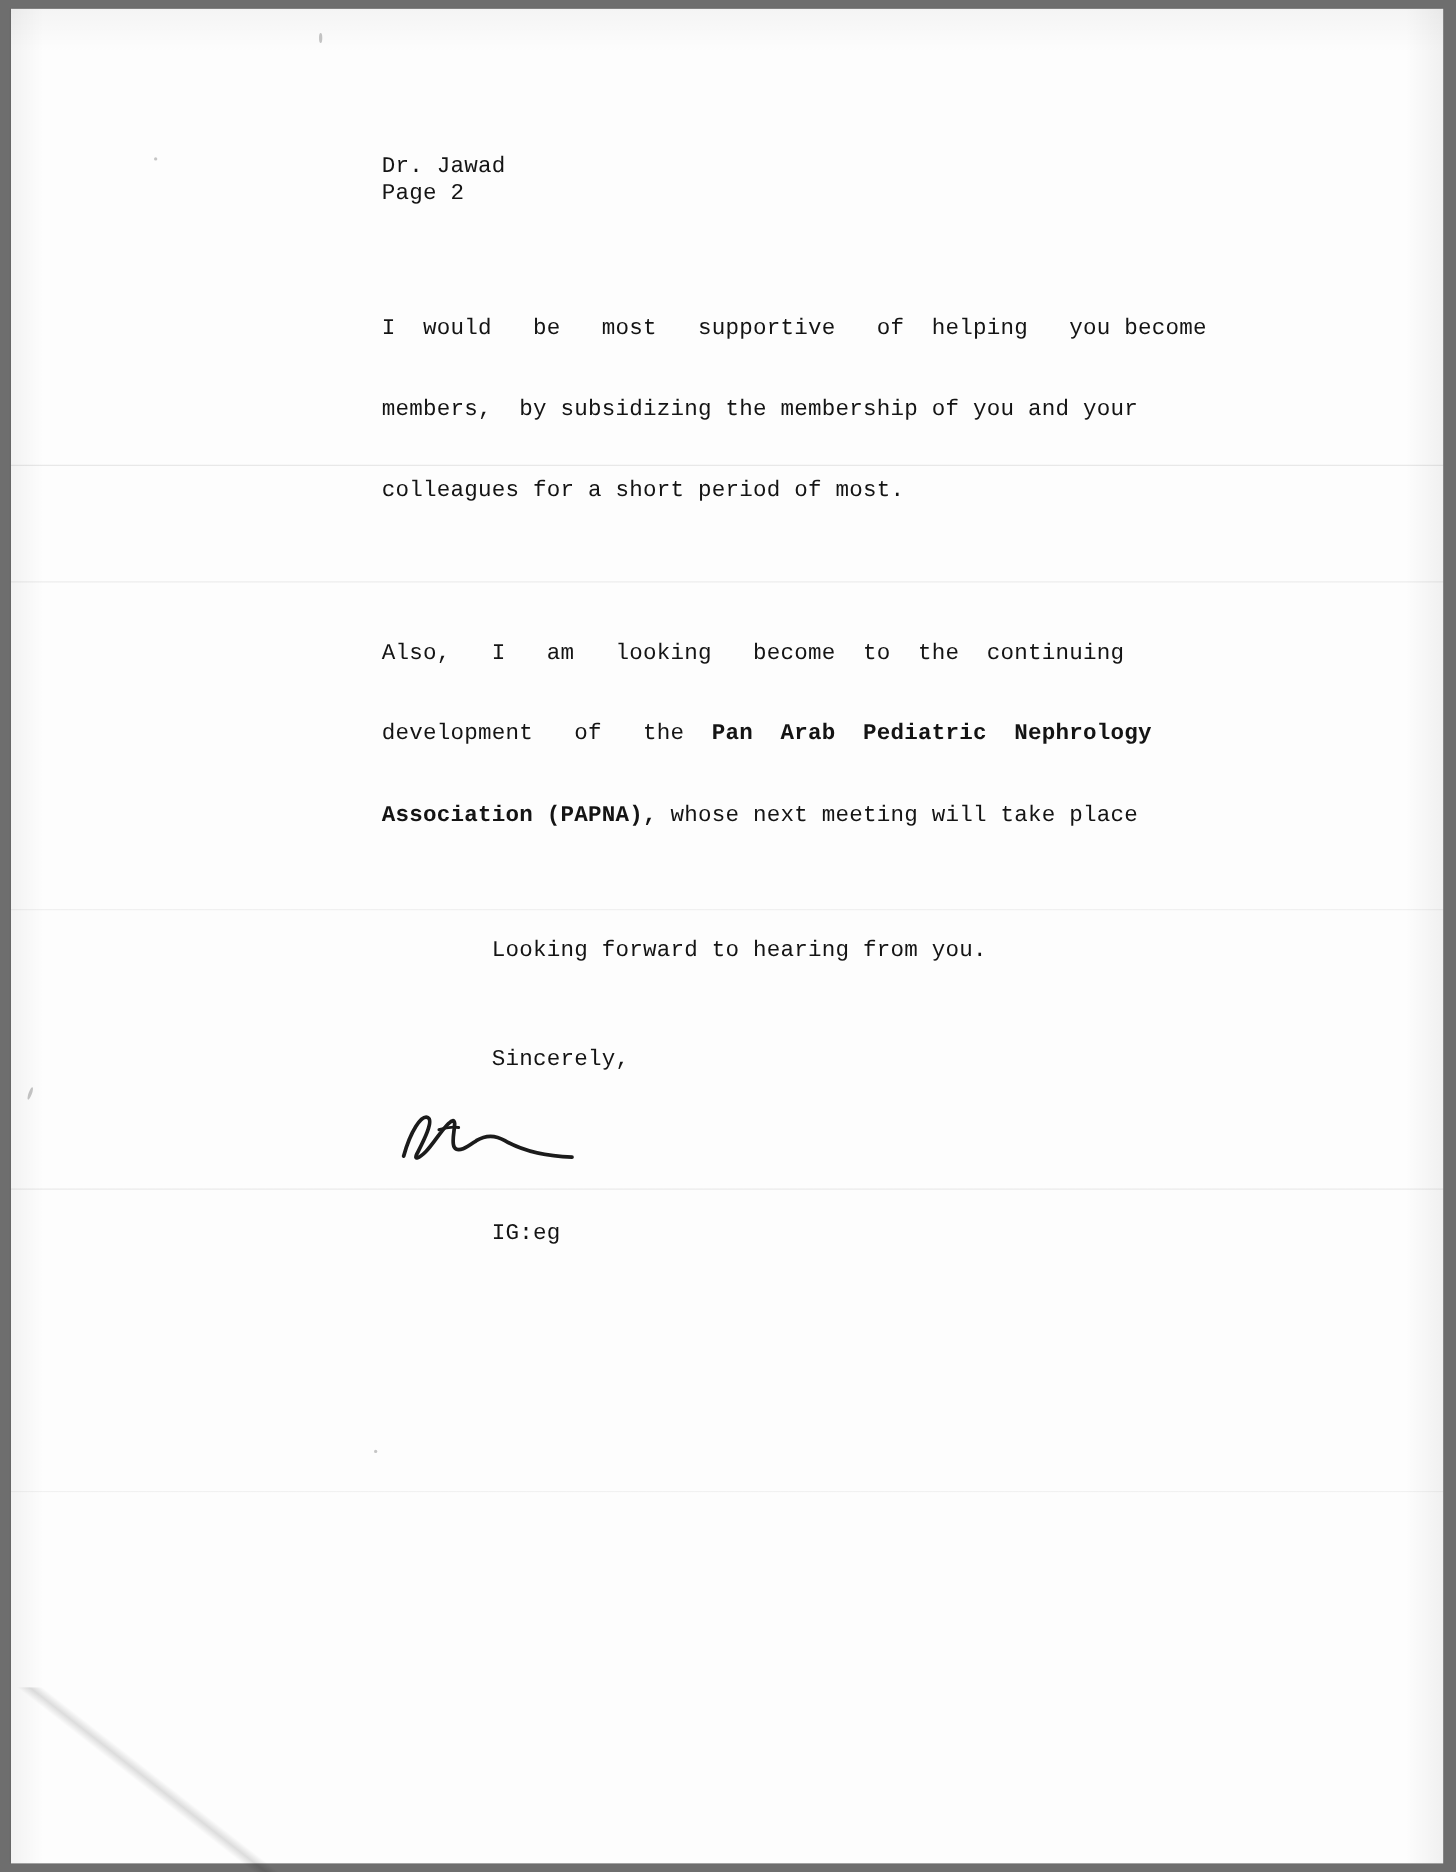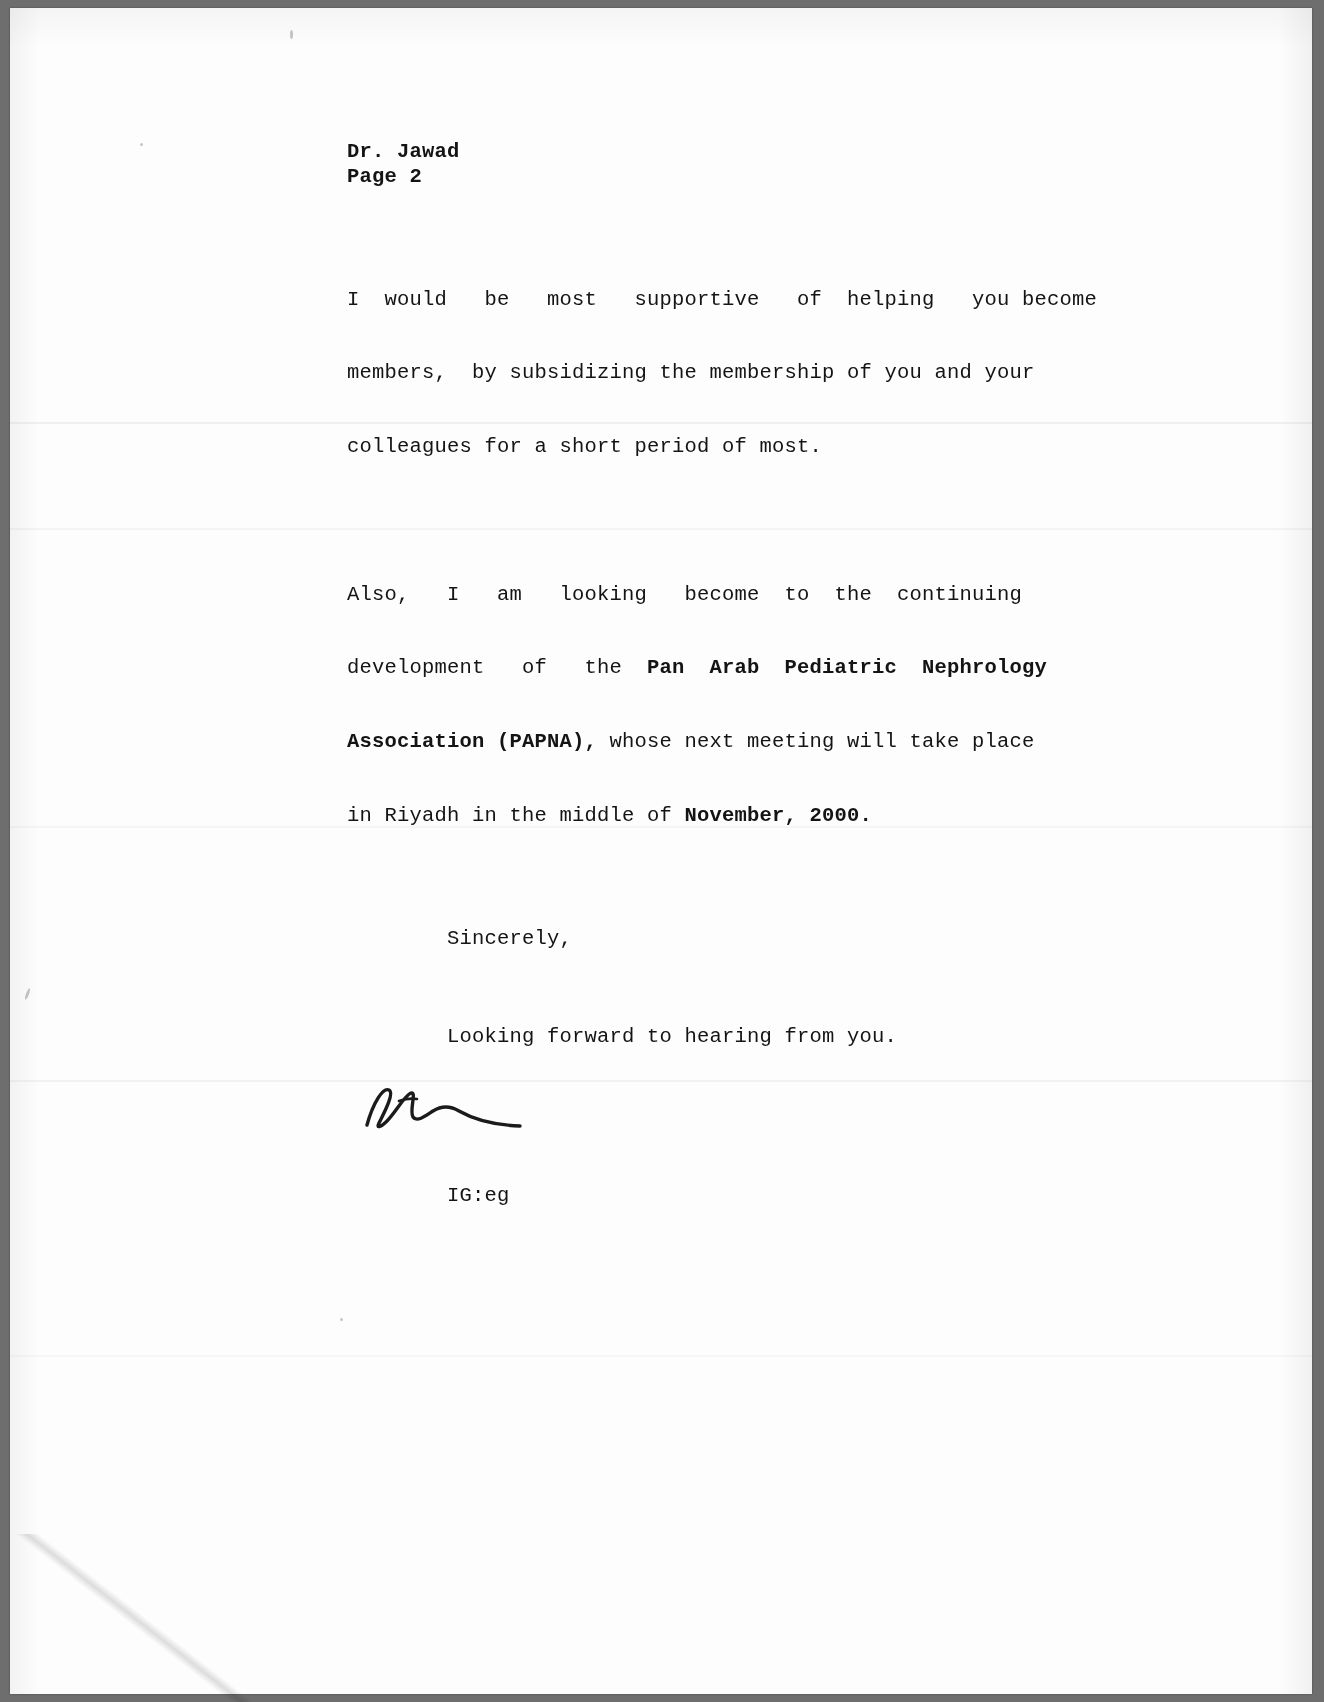--- a/index.html
+++ b/index.html
@@ -68,21 +68,21 @@
     position: absolute;
     left: 337px;
     top: 132px;
     width: 800px;
     color: #141414;
     font-size: 20.5px;
     line-height: 24.6px;
     letter-spacing: 0.2px;
   }
   .heading {
-    font-weight: bold;
+    font-weight: normal;
     margin-bottom: 0;
   }
   .heading div { white-space: pre; }
   .para {
     margin-top: 24.6px;
     white-space: pre-wrap;
   }
   .para.justify div { white-space: pre; }
   .b { font-weight: bold; }
   .sig-block { margin-top: 24.6px; }
@@ -126,29 +126,28 @@
       <div class="para justify">
         <div>I  would   be   most   supportive   of  helping   you become</div>
         <div>members,  by subsidizing the membership of you and your</div>
         <div>colleagues for a short period of most.</div>
       </div>
 
       <div class="para justify">
         <div>Also,   I   am   looking   become  to  the  continuing</div>
         <div><span>development   of   the  </span><span class="b">Pan  Arab  Pediatric  Nephrology</span></div>
         <div><span class="b">Association (PAPNA),</span><span> whose next meeting will take place</span></div>
-        <div><span>in Riyadh in the middle of </span><span class="b">November, 2000.</span></div>
+      </div>
+
+      <div class="para">
+        <span>Looking forward to hearing from you.</span>
       </div>
 
       <div class="para">
         <span>Sincerely,</span>
-      </div>
-
-      <div class="para">
-        <span>Looking forward to hearing from you.</span>
       </div>
 
       <div class="signature">
         <svg width="220" height="54" viewBox="0 0 220 54" fill="none" xmlns="http://www.w3.org/2000/svg" aria-hidden="true">
           <path d="M12 44 C18 22, 28 6, 34 9 C40 12, 28 34, 24 42 C21 48, 26 46, 32 40 C40 32, 50 14, 56 12 C62 10, 54 30, 58 36 C62 42, 72 34, 78 30 C86 25, 94 24, 104 30 C118 38, 138 44, 165 45" stroke="#1b1b1b" stroke-width="3.4" stroke-linecap="round" stroke-linejoin="round"></path>
           <path d="M44 20 C50 18, 56 17, 62 18" stroke="#1b1b1b" stroke-width="2.6" stroke-linecap="round"></path>
         </svg>
       </div>
 
 

